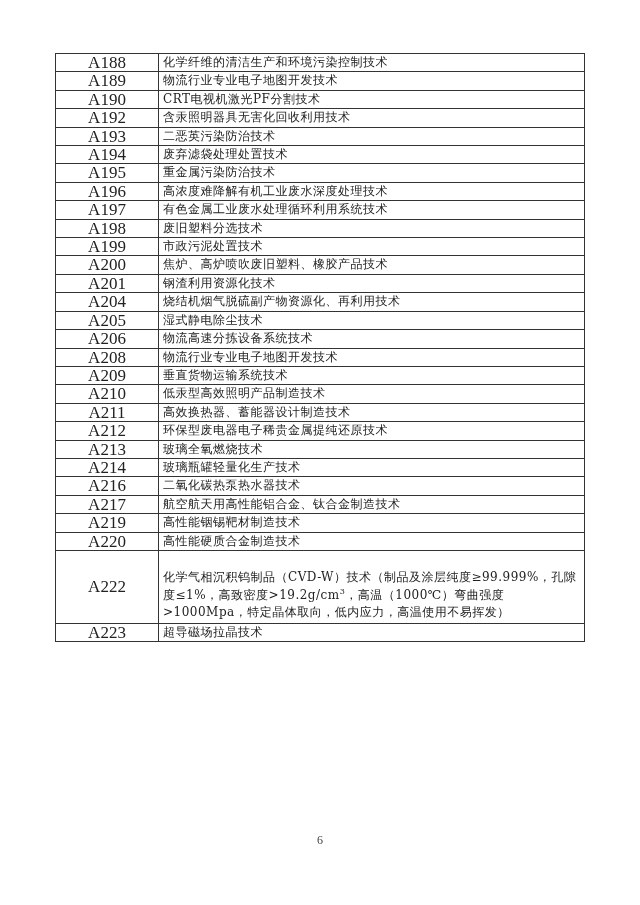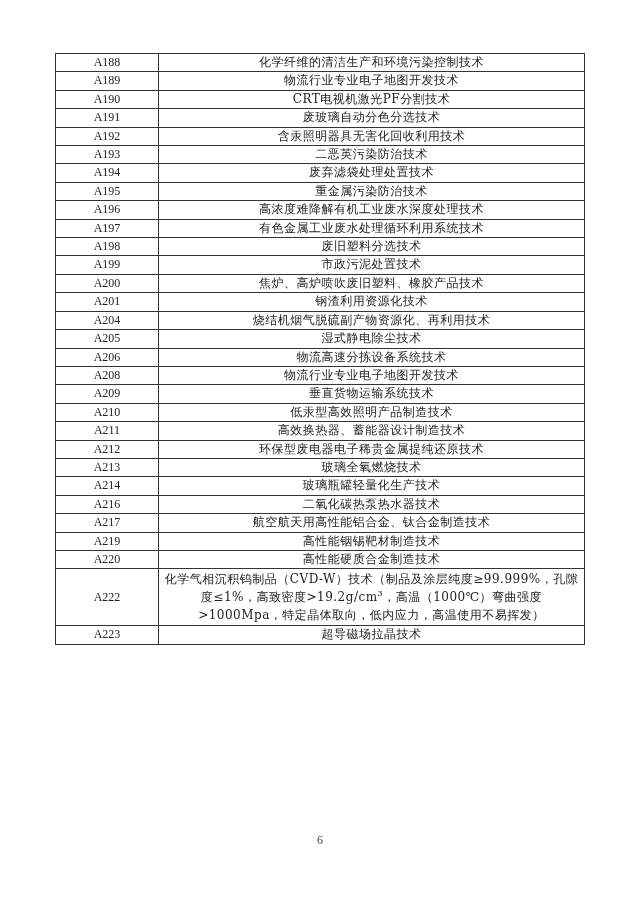--- a/index.html
+++ b/index.html
@@ -4,23 +4,23 @@
 <style>
   html, body { margin: 0; padding: 0; background: #ffffff; }
   body { width: 640px; height: 905px; position: relative; overflow: hidden;
          font-family: "DejaVu Serif", "Liberation Serif", serif; color: #222; }
   .page { position: absolute; left: 0; top: 0; width: 640px; height: 905px; background: #fff; }
   table.list { position: absolute; left: 55px; top: 53px; width: 530px;
                border-collapse: collapse; border: 1.5px solid #333; }
   table.list td { border: 1px solid #333; padding: 0 4px; font-size: 12px;
                   line-height: 17.4px; vertical-align: middle; }
   table.list td.code { width: 94px; text-align: center;
-                       font-family: "Liberation Serif", "DejaVu Serif", serif; font-size: 12px; }
-  table.list td.desc { text-align: center; letter-spacing: 0.5px; }
-  table.list tr.multi td.desc { line-height: 17.6px; padding-top: 2px; padding-bottom: 1px; }
+                       font-family: "Liberation Serif", "DejaVu Serif", serif; font-size: 17px; }
+  table.list td.desc { text-align: left; letter-spacing: 0.5px; }
+  table.list tr.multi td.desc { line-height: 17.6px; padding-top: 18px; padding-bottom: 1px; }
   sup { font-size: 8px; line-height: 0; }
   .page-num { position: absolute; top: 833px; left: 0; width: 640px; text-align: center;
               font-family: "Liberation Serif", serif; font-size: 12px; color: #444; }
 </style>
 </head>
 <body>
 
 <div class="page">
   <table class="list">
     <tbody id="rows">
@@ -28,24 +28,20 @@
           <td class="code">A188</td>
           <td class="desc">化学纤维的清洁生产和环境污染控制技术</td>
         </tr>
       <tr>
           <td class="code">A189</td>
           <td class="desc">物流行业专业电子地图开发技术</td>
         </tr>
       <tr>
           <td class="code">A190</td>
           <td class="desc">CRT电视机激光PF分割技术</td>
-        </tr>
-      <tr>
-          <td class="code">A191</td>
-          <td class="desc">废玻璃自动分色分选技术</td>
         </tr>
       <tr>
           <td class="code">A192</td>
           <td class="desc">含汞照明器具无害化回收利用技术</td>
         </tr>
       <tr>
           <td class="code">A193</td>
           <td class="desc">二恶英污染防治技术</td>
         </tr>
       <tr>

